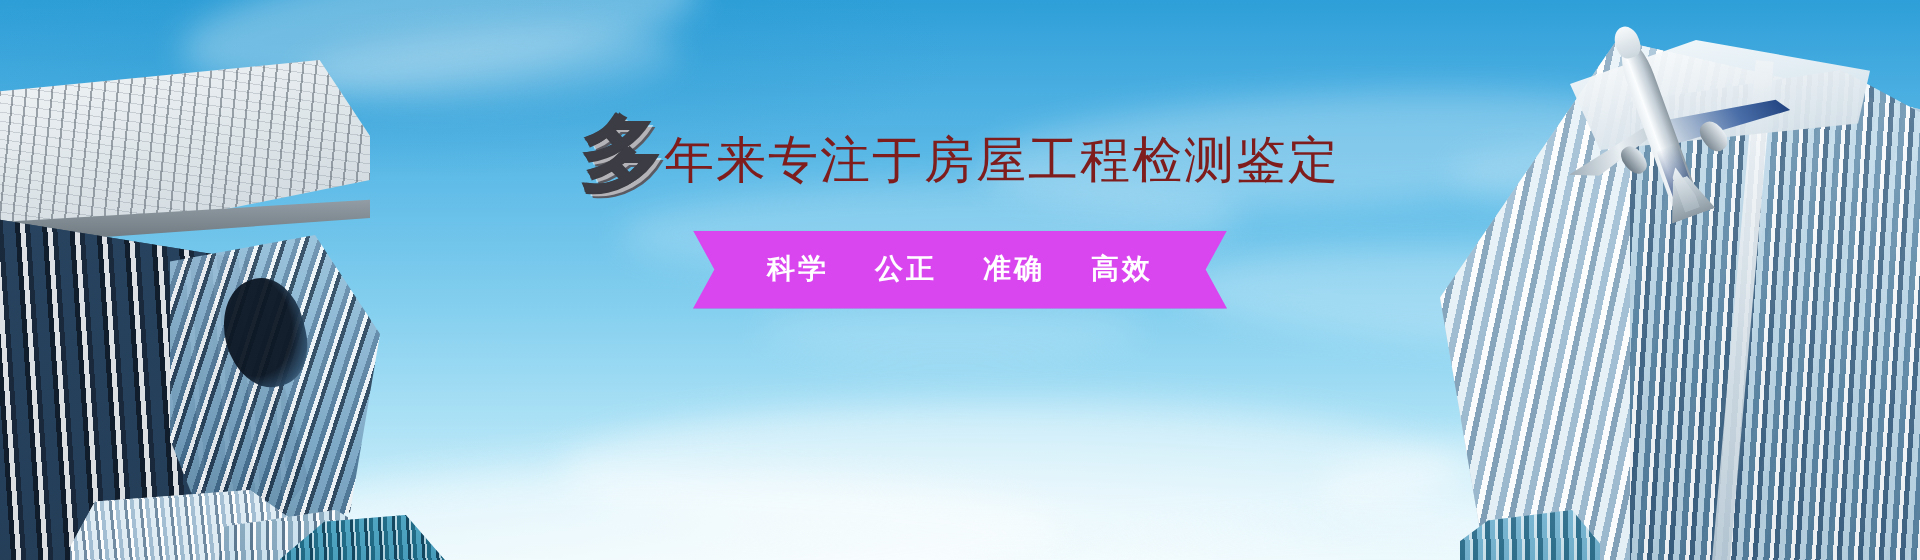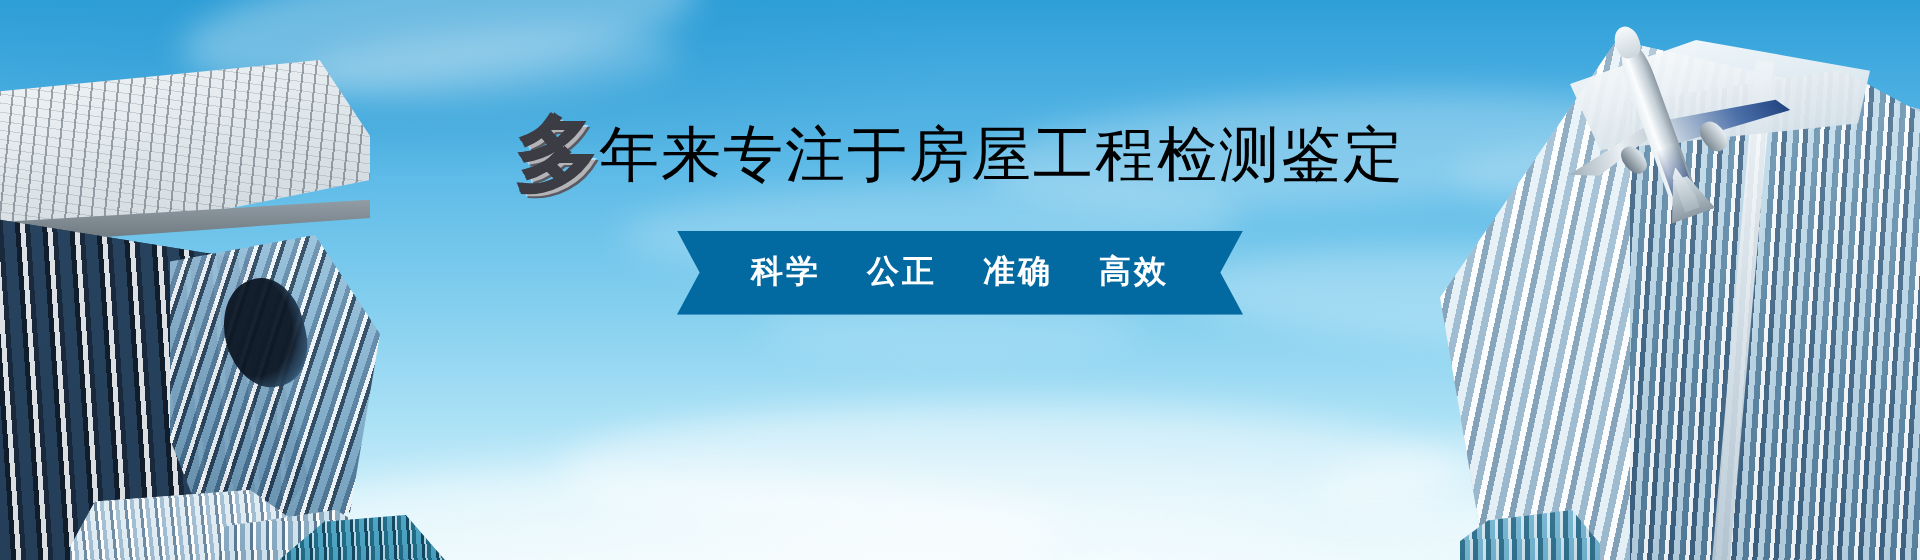--- a/index.html
+++ b/index.html
@@ -252,33 +252,33 @@
     position:relative;
     text-shadow:
        3px 0 0 #3c3c44,
       -1px 0 0 #3c3c44,
        0 2px 0 #3c3c44,
        5px 4px 0 rgba(255,255,255,.55),
        7px 6px 0 #5a5a63;
     margin-right:2px;
   }
   .hl-rest {
-    font-size:60px;
-    color:#000000;
+    font-size:50px;
+    color:#7f1d1d;
     letter-spacing:2px;
     padding-bottom:4px;
     font-weight:500;
   }
 
   .ribbon-wrap { margin-top:42px; position:relative; }
   .ribbon {
     position:relative;
-    background:#0369a1;
+    background:#d946ef;
     color:#ffffff;
-    font-size:32px;
+    font-size:28px;
     font-weight:bold;
     letter-spacing:3px;
     padding:19px 74px 21px 74px;
     clip-path:polygon(
       0% 0%, 100% 0%,
       100% 0%, 96% 50%, 100% 100%,
       100% 100%, 0% 100%,
       4% 50%);
     box-shadow:0 2px 6px rgba(20,40,110,.22);
   }

